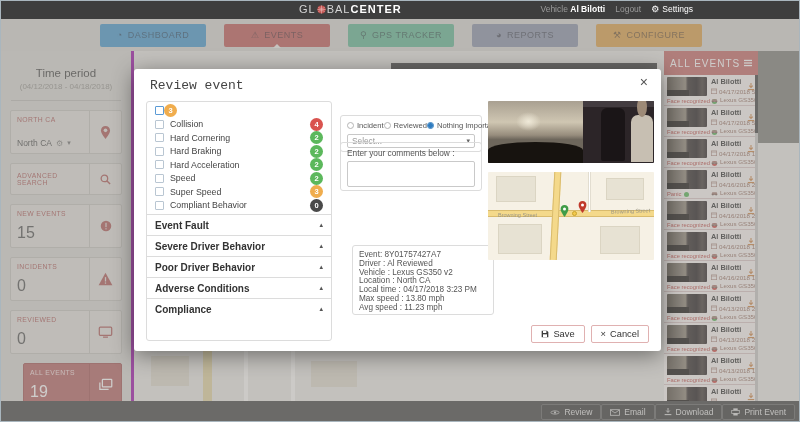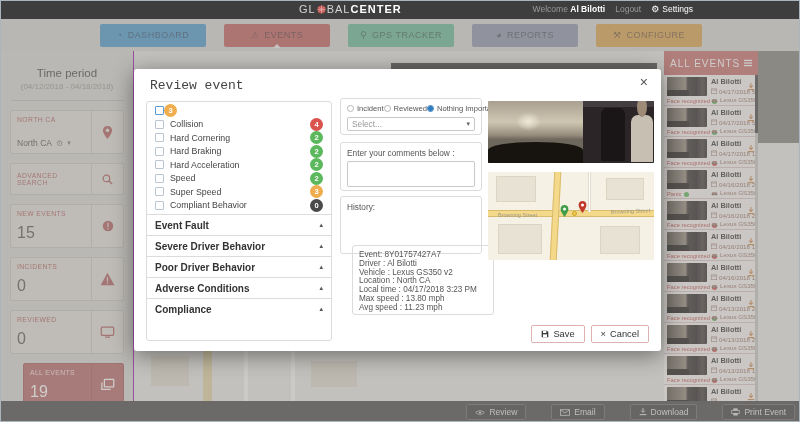--- a/index.html
+++ b/index.html
@@ -27,21 +27,21 @@
 
   
   .bg-map { position:absolute; inset:0; background:#eceae6; }
   .bg-road-v { position:absolute; background:#e3d5a4; }
   .bg-road-w { position:absolute; background:#fbfaf7; }
   .bg-block { position:absolute; background:#e0dbce; }
   .dark-strip { position:absolute; left:390px; top:12px; width:266px; height:9px; background:#454545; }
   .right-dark { position:absolute; left:757px; top:0px; width:43px; height:92px; background:#84837f; }
 
   
-  .sidebar { position:absolute; left:0; top:0; width:133px; height:350px; background:#dbd9d5; border-right:1px solid #a21caf; padding-top:16px; }
+  .sidebar { position:absolute; left:0; top:0; width:133px; height:350px; background:#dbd9d5; border-right:3px solid #a21caf; padding-top:16px; }
   .tp-title { text-align:center; font-size:11.5px; color:#4a4a4a; }
   .tp-range { text-align:center; font-size:8px; color:#9a9894; margin-top:3px; }
   .sidebar hr { border:none; border-top:1px solid #c2c0bc; margin:9px 10px; }
   .card { display:flex; margin:0 9px 9px 9px; background:#e3e1dd; border:1px solid #c8c6c2; border-radius:2px; min-height:44px; }
   .card-main { flex:1; padding:5px 6px; display:flex; flex-direction:column; justify-content:space-between; }
   .card-label { font-size:6.8px; letter-spacing:0.4px; color:#b25f5e; }
   .card-value { font-size:16px; color:#5a5a5a; }
   .card-ico { width:32px; border-left:1px solid #c8c6c2; display:flex; align-items:center; justify-content:center; }
   .card.small { min-height:32px; }
   .card.small .card-main { justify-content:center; }
@@ -84,21 +84,21 @@
   .trig-list { padding:2px 8px; }
   .trig-row { height:13.5px; display:flex; align-items:center; cursor:pointer; }
   .cb { width:9px; height:9px; border:1px solid #b9c6d2; border-radius:1px; background:#fff; }
   .cb.focus { border-color:#5b9bd5; }
   .trig-label { font-size:8.8px; color:#444; margin-left:6px; flex:1; }
   .badge { width:13px; height:13px; border-radius:50%; color:#fff; font-size:7.5px; font-weight:bold; display:flex; align-items:center; justify-content:center; }
   .section-row { border-top:1px solid #dcdcdc; height:21px; display:flex; align-items:center; justify-content:space-between; padding:0 8px; font-size:10px; font-weight:bold; color:#333; cursor:pointer; }
   .section-row::after { content:"▴"; font-size:7px; color:#555; }
 
   .mid-box { position:absolute; left:206px; width:142px; border:1px solid #dcdcdc; border-radius:3px; padding:5px 6px; }
-  .box1 { top:29px; height:37px; }
+  .box1 { top:46px; height:37px; }
   .radio-row { display:flex; justify-content:space-between; align-items:center; }
   .radio { display:flex; align-items:center; gap:3px; font-size:7.6px; color:#555; cursor:pointer; white-space:nowrap; }
   .radio-circle { width:7px; height:7px; border:1px solid #b5b5b5; border-radius:50%; background:#fff; }
   .radio-circle.on { border-color:#2f7cc0; background:radial-gradient(circle at 50% 50%, #2f7cc0 0 2.2px, #fff 2.4px); }
   .select-box { margin-top:4px; height:14px; border:1px solid #c8c8c8; border-radius:2px; display:flex; align-items:center; justify-content:space-between; padding:0 4px; font-size:8.3px; color:#999; cursor:pointer; }
   .select-box::after { content:"▾"; font-size:7px; color:#666; }
   .box2 { top:73px; height:49px; }
   .mid-label { font-size:8.3px; color:#555; }
   .comments-ta { width:100%; height:26px; margin-top:3px; border:1px solid #c9c9c9; border-radius:2px; resize:none; font-family:inherit; font-size:8px; }
   .box3 { top:127px; height:58px; }
@@ -125,40 +125,40 @@
   .m-label.l2 { right:4px; top:36px; transform:rotate(-2deg); }
   .m-dot { position:absolute; left:84px; top:39px; width:5px; height:5px; border-radius:50%; background:#f2c94c; border:1px solid #caa32c; }
   .m-pin { position:absolute; }
   .m-pin.green { left:72px; top:33px; }
   .m-pin.red { left:90px; top:29px; }
 
   .modal-actions { position:absolute; right:12px; bottom:8px; display:flex; gap:6px; }
   .m-btn { display:flex; align-items:center; gap:4px; height:18px; padding:0 9px; background:#fff; border:1px solid #e0b1b1; border-radius:2px; font-family:inherit; font-size:9.3px; color:#333; cursor:pointer; }
 
   
-  .bottombar { position:absolute; left:0; top:400px; width:800px; height:22px; background:#4c4c4c; display:flex; align-items:center; justify-content:flex-end; gap:25px; padding-right:6px; }
+  .bottombar { position:absolute; left:0; top:400px; width:800px; height:22px; background:#4c4c4c; display:flex; align-items:center; justify-content:flex-end; gap:0; padding-right:6px; }
   .bb-btn { display:flex; align-items:center; gap:4px; height:16px; padding:0 8px; background:#424242; border:1px solid #6b6b6b; border-radius:2px; font-family:inherit; font-size:8.5px; color:#e3e3e3; cursor:pointer; }
 </style>
 </head>
 <body>
 
 <div class="screen">
 
   <div class="topbar">
     <div class="logo">
       <span>GL</span>
       <svg width="9" height="9" viewBox="0 0 10 10">
           <circle cx="5" cy="5" r="4.5" fill="#c0504d"></circle>
           <path d="M5 .5v9M.5 5h9M1.5 2.7c2 1.4 5 1.4 7 0M1.5 7.3c2-1.4 5-1.4 7 0" stroke="#e9b6b4" stroke-width="0.7" fill="none"></path>
         </svg>
       <span>BAL</span>
         <b>CENTER</b>
     </div>
     <div class="top-right">
-      <span><span>Welcome</span> <b class="uname">Al Bilotti</b></span>
+      <span><span>Vehicle</span> <b class="uname">Al Bilotti</b></span>
       <span style="cursor:pointer;">Logout</span>
       <span class="settings" style="cursor:pointer;">
           <span class="gear">⚙</span>
           <span>Settings</span>
         </span>
     </div>
   </div>
 
   <nav class="navbar">
 
@@ -742,28 +742,25 @@
         <div class="select-box">
             <span>Select...</span>
           </div>
       </div>
 
       <div class="mid-box box2">
         <div class="mid-label">Enter your comments below :</div>
         <textarea class="comments-ta" style=""></textarea>
       </div>
 
-      <div class="mid-box box3">
-        <div class="mid-label">History:</div>
-      </div>
 
       <div class="mid-box box4">
 
       <div class="detail-line">Event: 8Y01757427A7</div>
-          <div class="detail-line">Driver : Al Bilotti</div>
+          <div class="detail-line">Driver : Al Reviewed</div>
           <div class="detail-line">Vehicle : Lexus GS350 v2</div>
           <div class="detail-line">Location : North CA</div>
           <div class="detail-line">Local time : 04/17/2018 3:23 PM</div>
           <div class="detail-line">Max speed : 13.80 mph</div>
           <div class="detail-line">Avg speed : 11.23 mph</div>
         </div>
 
       <div class="vid">
         <div class="vid-road"></div>
         <div class="vid-cab">

